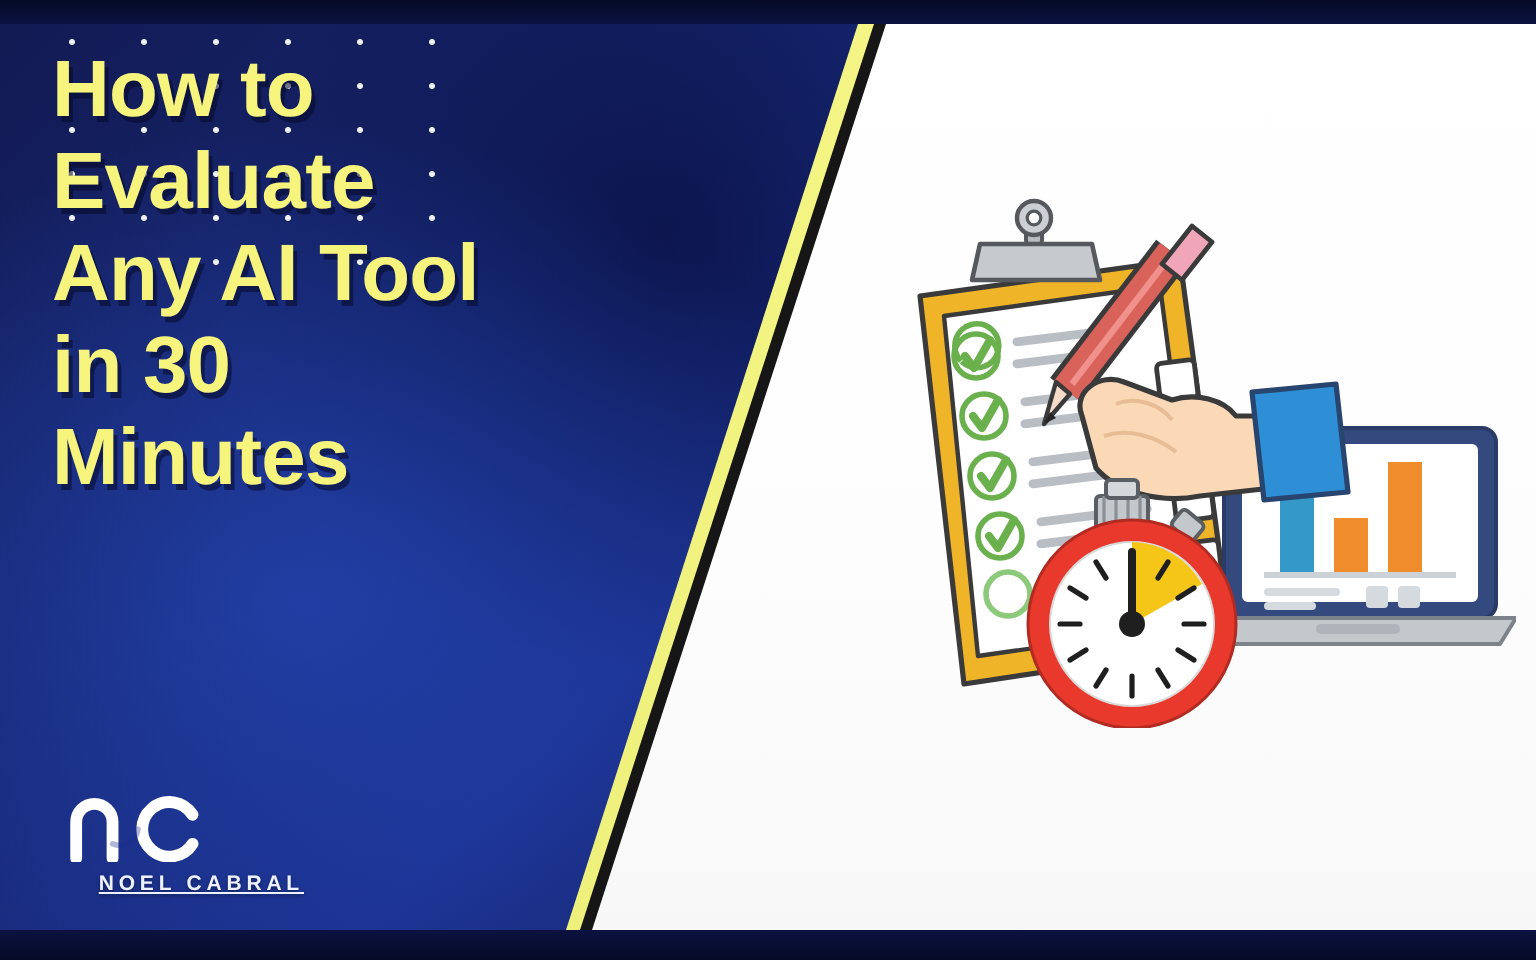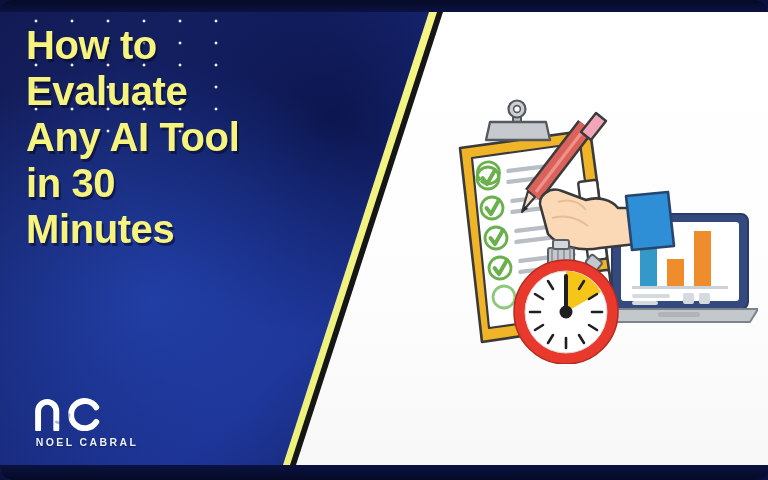--- a/index.html
+++ b/index.html
@@ -7,21 +7,20 @@
   body { font-family:"Liberation Sans", sans-serif; }
 
   #stage{
     position:relative;
     width:768px; height:480px;
     overflow:hidden;
     background:
       radial-gradient(ellipse 420px 340px at 150px 300px, rgba(40,80,200,0.55) 0%, rgba(20,40,140,0.0) 70%),
       radial-gradient(ellipse 300px 300px at 330px 120px, rgba(10,18,70,0.85) 0%, rgba(10,18,70,0.0) 72%),
       linear-gradient(135deg, #121a52 0%, #16256e 28%, #1b2f8c 52%, #13215f 74%, #0b1038 100%);
-    border-radius: 12px;
   }
 
   
   #dotgrid{
     position:absolute; left:18px; top:4px;
     width:200px; height:140px;
     background-image:radial-gradient(circle, rgba(255,255,255,0.92) 1.3px, rgba(255,255,255,0) 1.7px);
     background-size:36px 22px;
     background-position:0 6px;
     pointer-events:none;
@@ -60,22 +59,23 @@
     letter-spacing:-0.4px;
     text-shadow:2px 3px 0 rgba(6,10,40,0.55);
     white-space:pre-line;
   }
 
   
   #logo{ position:absolute; left:22px; bottom:32px; width:130px; }
   #logoMark{ width:74px; height:40px; display:block; margin-left:10px; }
   #logoName{
     color:#eef1ff; font-size:10.5px; letter-spacing:2.4px;
-    font-weight:bold; text-align:center; margin-top:5px;
+    font-weight:bold; text-align:right; margin-top:5px;
     text-shadow:0 1px 2px rgba(0,0,0,.4);
+    text-decoration:underline;
   }
 
   
   #illo{ position:absolute; left:440px; top:96px; width:318px; height:268px; }
   #illo svg{ width:100%; height:100%; display:block; }
 </style>
 </head>
 <body>
 
 <div id="stage">

